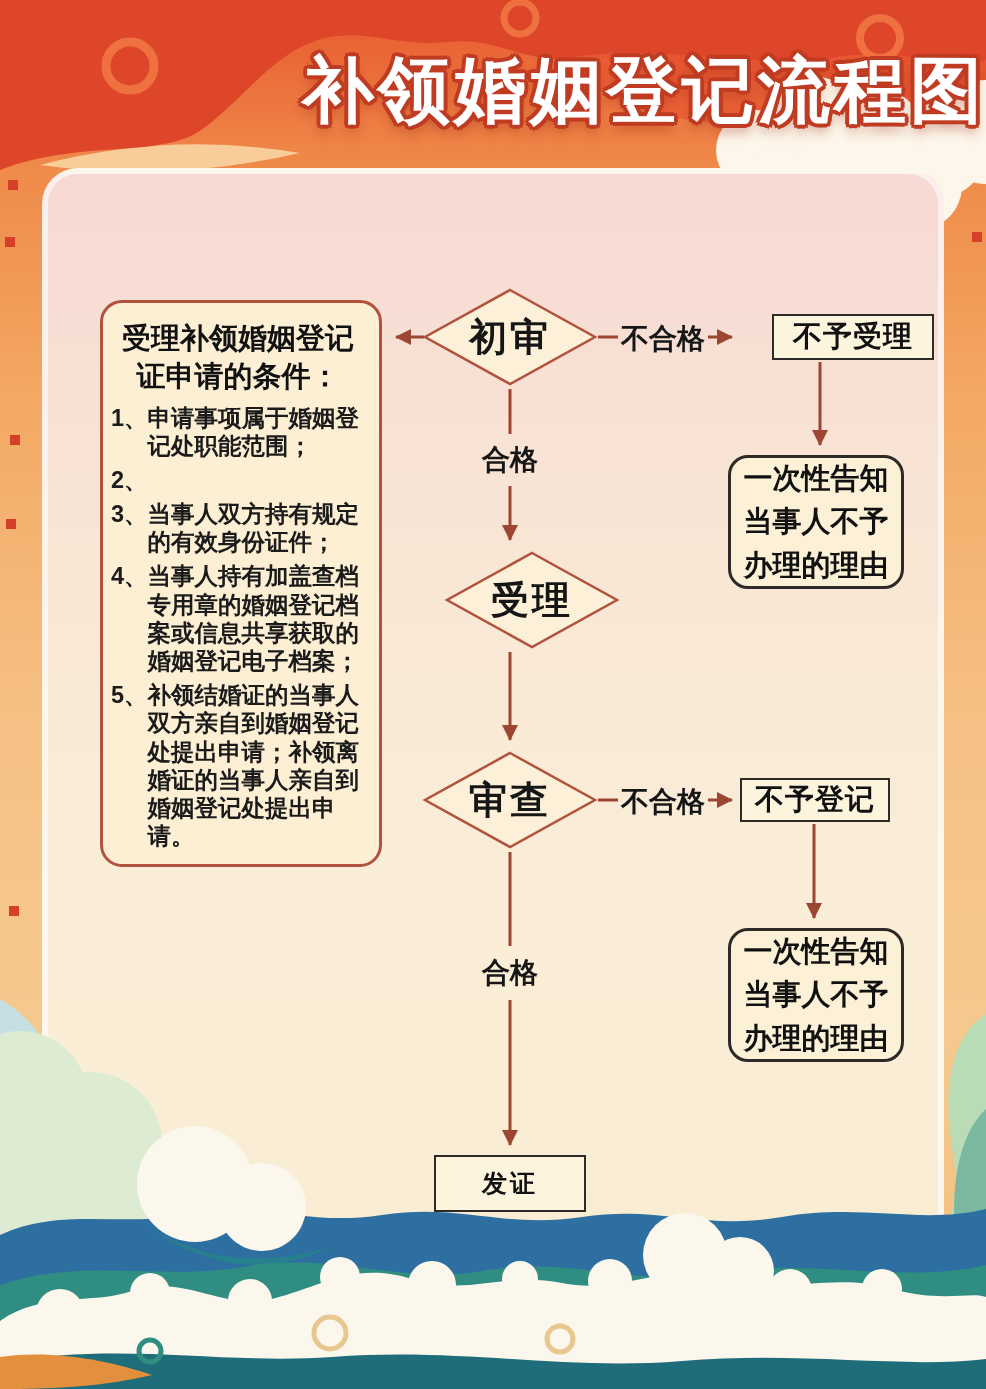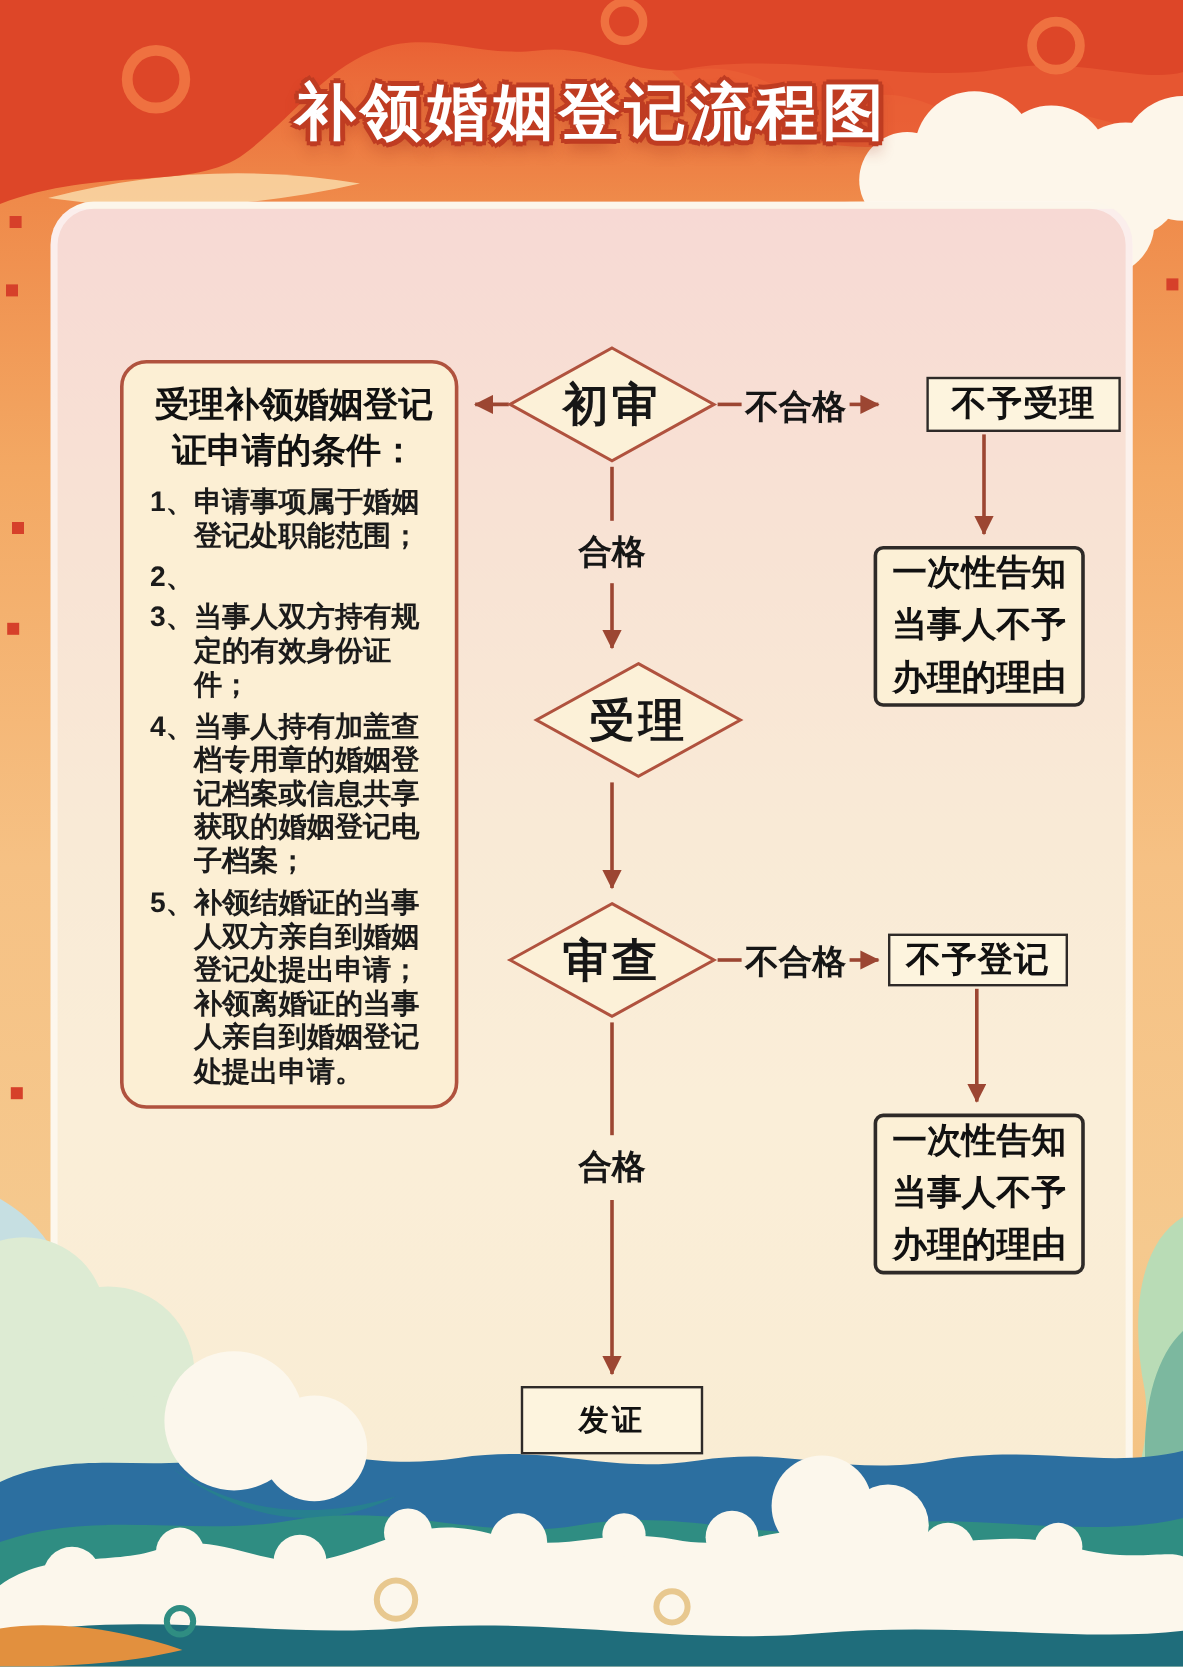--- a/index.html
+++ b/index.html
@@ -4,56 +4,56 @@
 <style>
   html,body{margin:0;padding:0;}
   body{font-family:"Liberation Sans","DejaVu Sans",sans-serif;}
   .poster{
     position:relative;width:986px;height:1389px;overflow:hidden;
     background:linear-gradient(180deg,#e8572f 0%,#ef8a4a 12%,#f3a863 28%,#f6c184 52%,#f5c98e 75%,#f3bd79 100%);
   }
   .deco-top{position:absolute;top:0;left:0;z-index:1;}
   .deco-bottom{position:absolute;left:0;top:959px;z-index:4;pointer-events:none;}
   .title{
-    position:absolute;top:60px;left:0;width:100%;margin:0;z-index:6;
-    text-align:center;font-size:51px;font-weight:900;letter-spacing:4px;color:#ffffff;
+    position:absolute;top:43px;left:0;width:100%;margin:0;z-index:6;
+    text-align:right;font-size:72px;font-weight:900;letter-spacing:4px;color:#ffffff;
     text-shadow:
       -3px -3px 0 #bf3c22, 3px -3px 0 #bf3c22, -3px 3px 0 #bf3c22, 3px 3px 0 #bf3c22,
       -4px 0 0 #bf3c22, 4px 0 0 #bf3c22, 0 -4px 0 #bf3c22, 0 4px 0 #bf3c22,
       0 8px 12px rgba(150,40,20,.45);
   }
   .panel{
     position:absolute;left:42px;top:168px;width:902px;height:1164px;z-index:2;
     border-radius:36px;border:6px solid rgba(255,255,255,.55);box-sizing:border-box;
     background:linear-gradient(180deg,#f7d9d4 0%,#f8e2d4 22%,#f9ead6 45%,#faeed8 65%,#f9ecd2 100%);
   }
   .arrows{position:absolute;top:0;left:0;z-index:3;pointer-events:none;}
   .cond-box{
     position:absolute;left:100px;top:300px;width:282px;z-index:5;box-sizing:border-box;
     background:#fcefd4;border:3px solid #b0523e;border-radius:22px;
-    padding:16px 14px 14px 22px;color:#1b1b1b;
+    padding:16px 14px 14px 8px;color:#1b1b1b;
   }
   .cond-heading{
     white-space:pre-line;text-align:center;font-size:29px;font-weight:800;
     line-height:1.32;margin-bottom:8px;color:#111;
   }
   .cond-item{display:flex;font-size:23.5px;line-height:1.2;font-weight:600;margin-top:6px;}
   .cond-item .num{flex:0 0 32px;}
   .cond-item .txt{flex:1;}
   .diamond{position:absolute;width:176px;height:100px;z-index:5;display:flex;align-items:center;justify-content:center;}
   .diamond svg{position:absolute;inset:0;}
   .dlabel{position:relative;font-size:38px;font-weight:800;letter-spacing:3px;color:#161616;}
   .rect-node{
     position:absolute;z-index:5;box-sizing:border-box;display:flex;align-items:center;justify-content:center;
     background:#fdf4de;border:2px solid #2e2a28;color:#111;
   }
   .node-small{font-size:29px;font-weight:700;letter-spacing:1px;}
   .notice{
     font-size:29px;font-weight:700;line-height:1.5;white-space:pre-line;text-align:center;
-    border-width:3px;border-radius:8px;background:#fcf0d6;
+    border-width:3px;border-radius:20px;background:#fcf0d6;
   }
   .issue{font-size:25px;font-weight:800;letter-spacing:3px;}
   .flow-label{position:absolute;z-index:5;text-align:center;font-size:28px;font-weight:600;color:#161616;}
   .confetti{position:absolute;width:10px;height:10px;background:#d6402a;z-index:2;}
 </style>
 </head>
 <body>
 
 <div class="poster">
 

